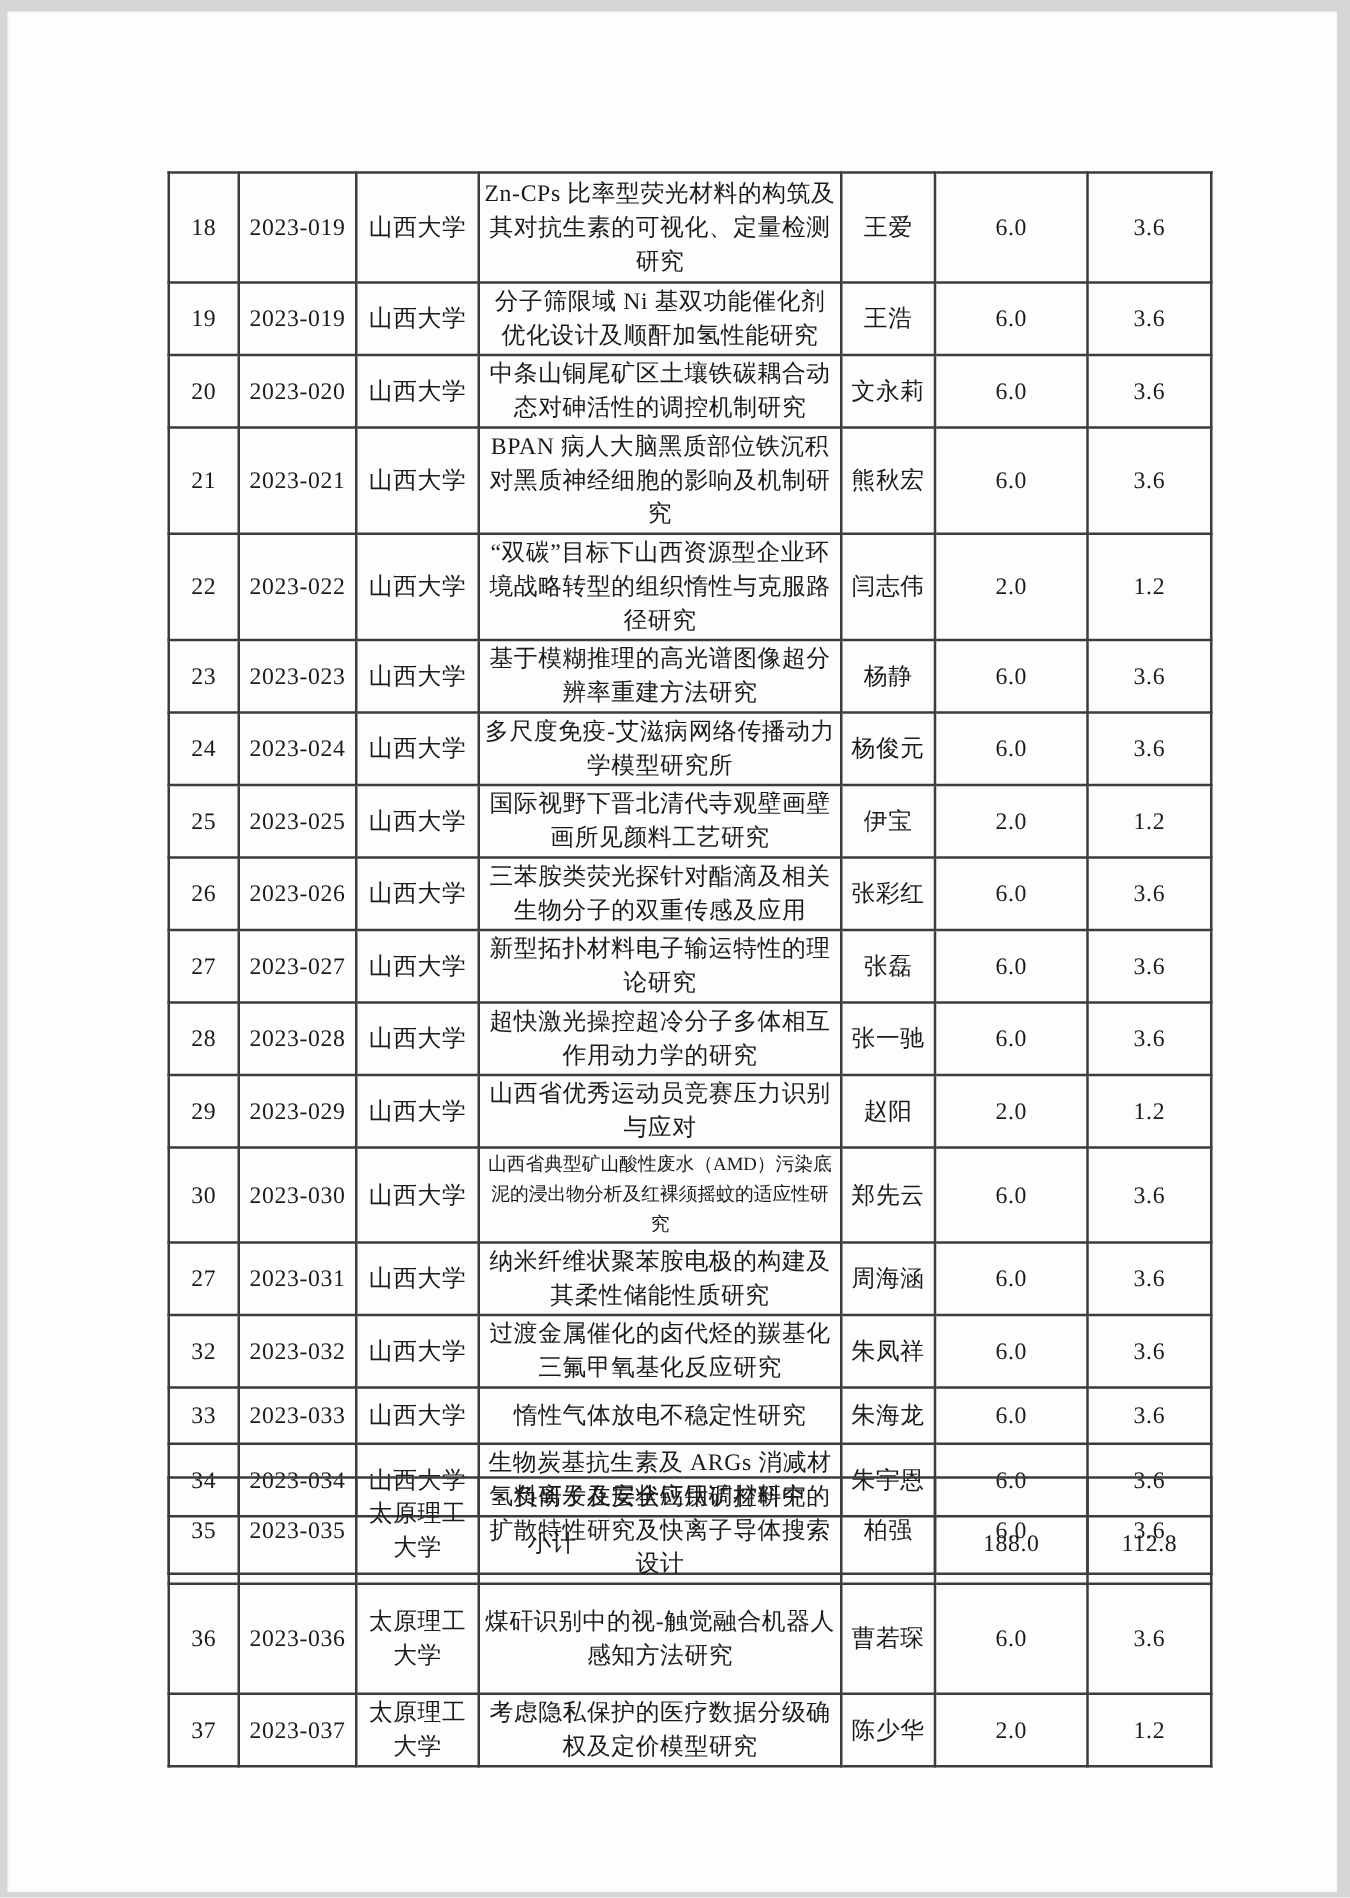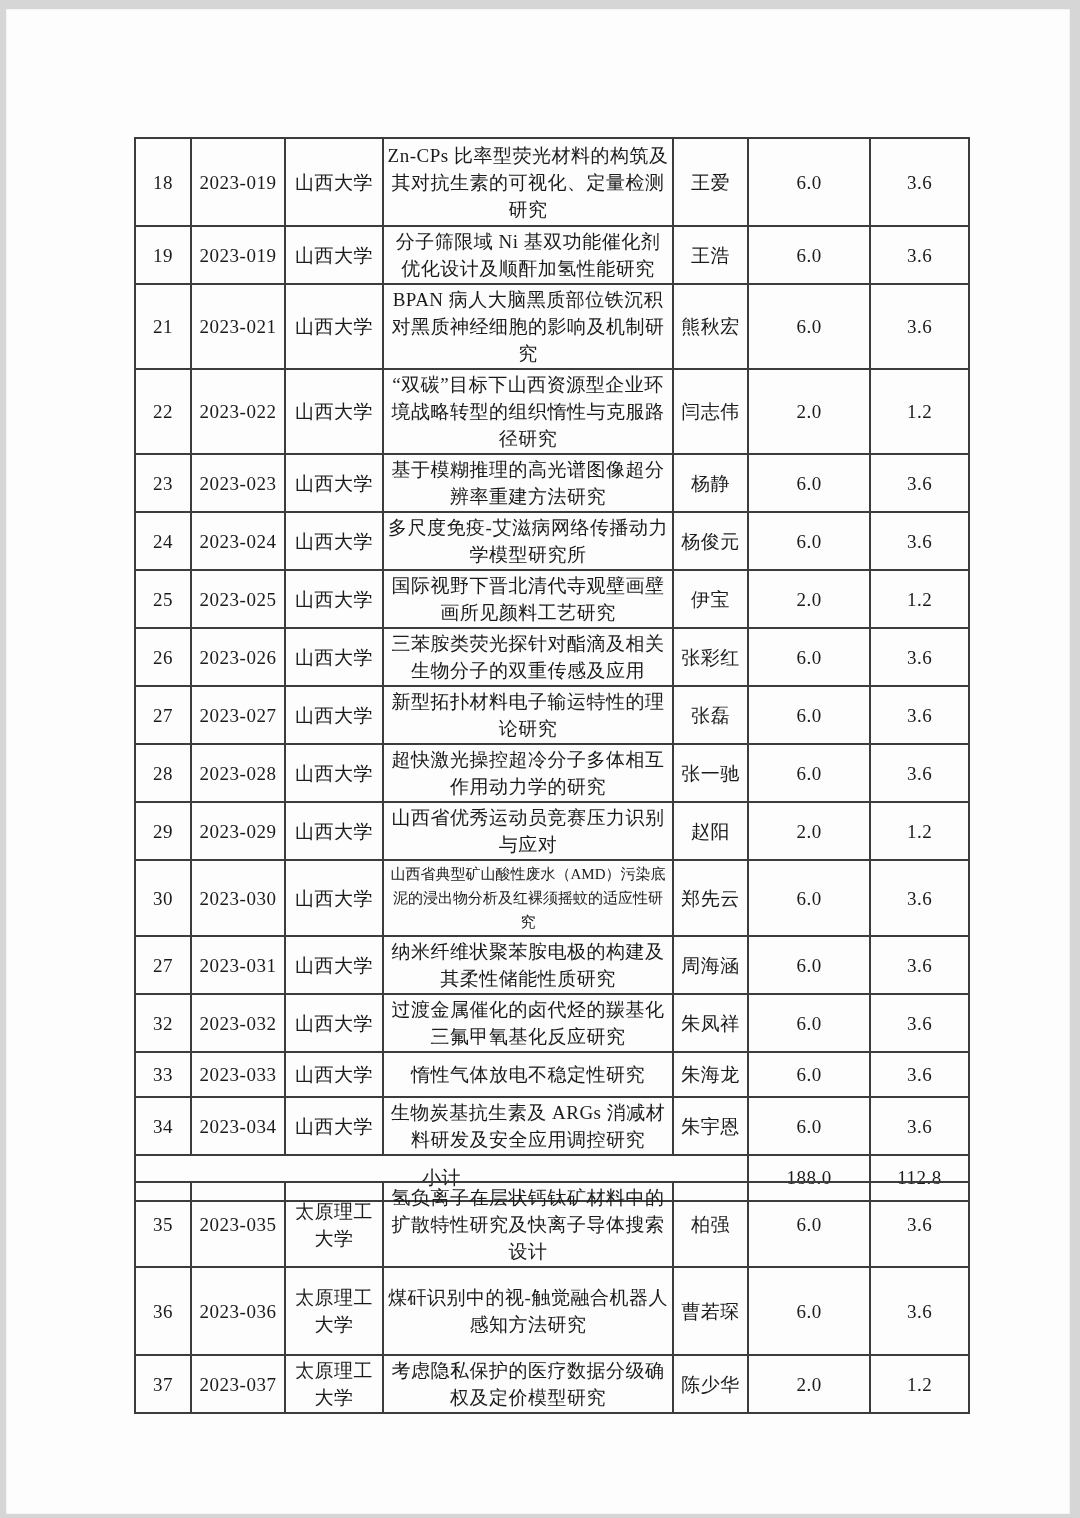--- a/index.html
+++ b/index.html
@@ -70,20 +70,29 @@
           <td>王爱</td>
           <td>6.0</td>
           <td>3.6</td>
         </tr>
         <tr style="height: 57px;">
           <td>19</td>
           <td>2023-019</td>
           <td>山西大学</td>
           <td class="title">分子筛限域 Ni 基双功能催化剂优化设计及顺酐加氢性能研究</td>
           <td>王浩</td>
+          <td>6.0</td>
+          <td>3.6</td>
+        </tr>
+        <tr style="height: 57px;">
+          <td>20</td>
+          <td>2023-020</td>
+          <td>山西大学</td>
+          <td class="title">中条山铜尾矿区土壤铁碳耦合动态对砷活性的调控机制研究</td>
+          <td>文永莉</td>
           <td>6.0</td>
           <td>3.6</td>
         </tr>
         <tr style="height: 57px;">
           <td>21</td>
           <td>2023-021</td>
           <td>山西大学</td>
           <td class="title">BPAN 病人大脑黑质部位铁沉积对黑质神经细胞的影响及机制研究</td>
           <td>熊秋宏</td>
           <td>6.0</td>

